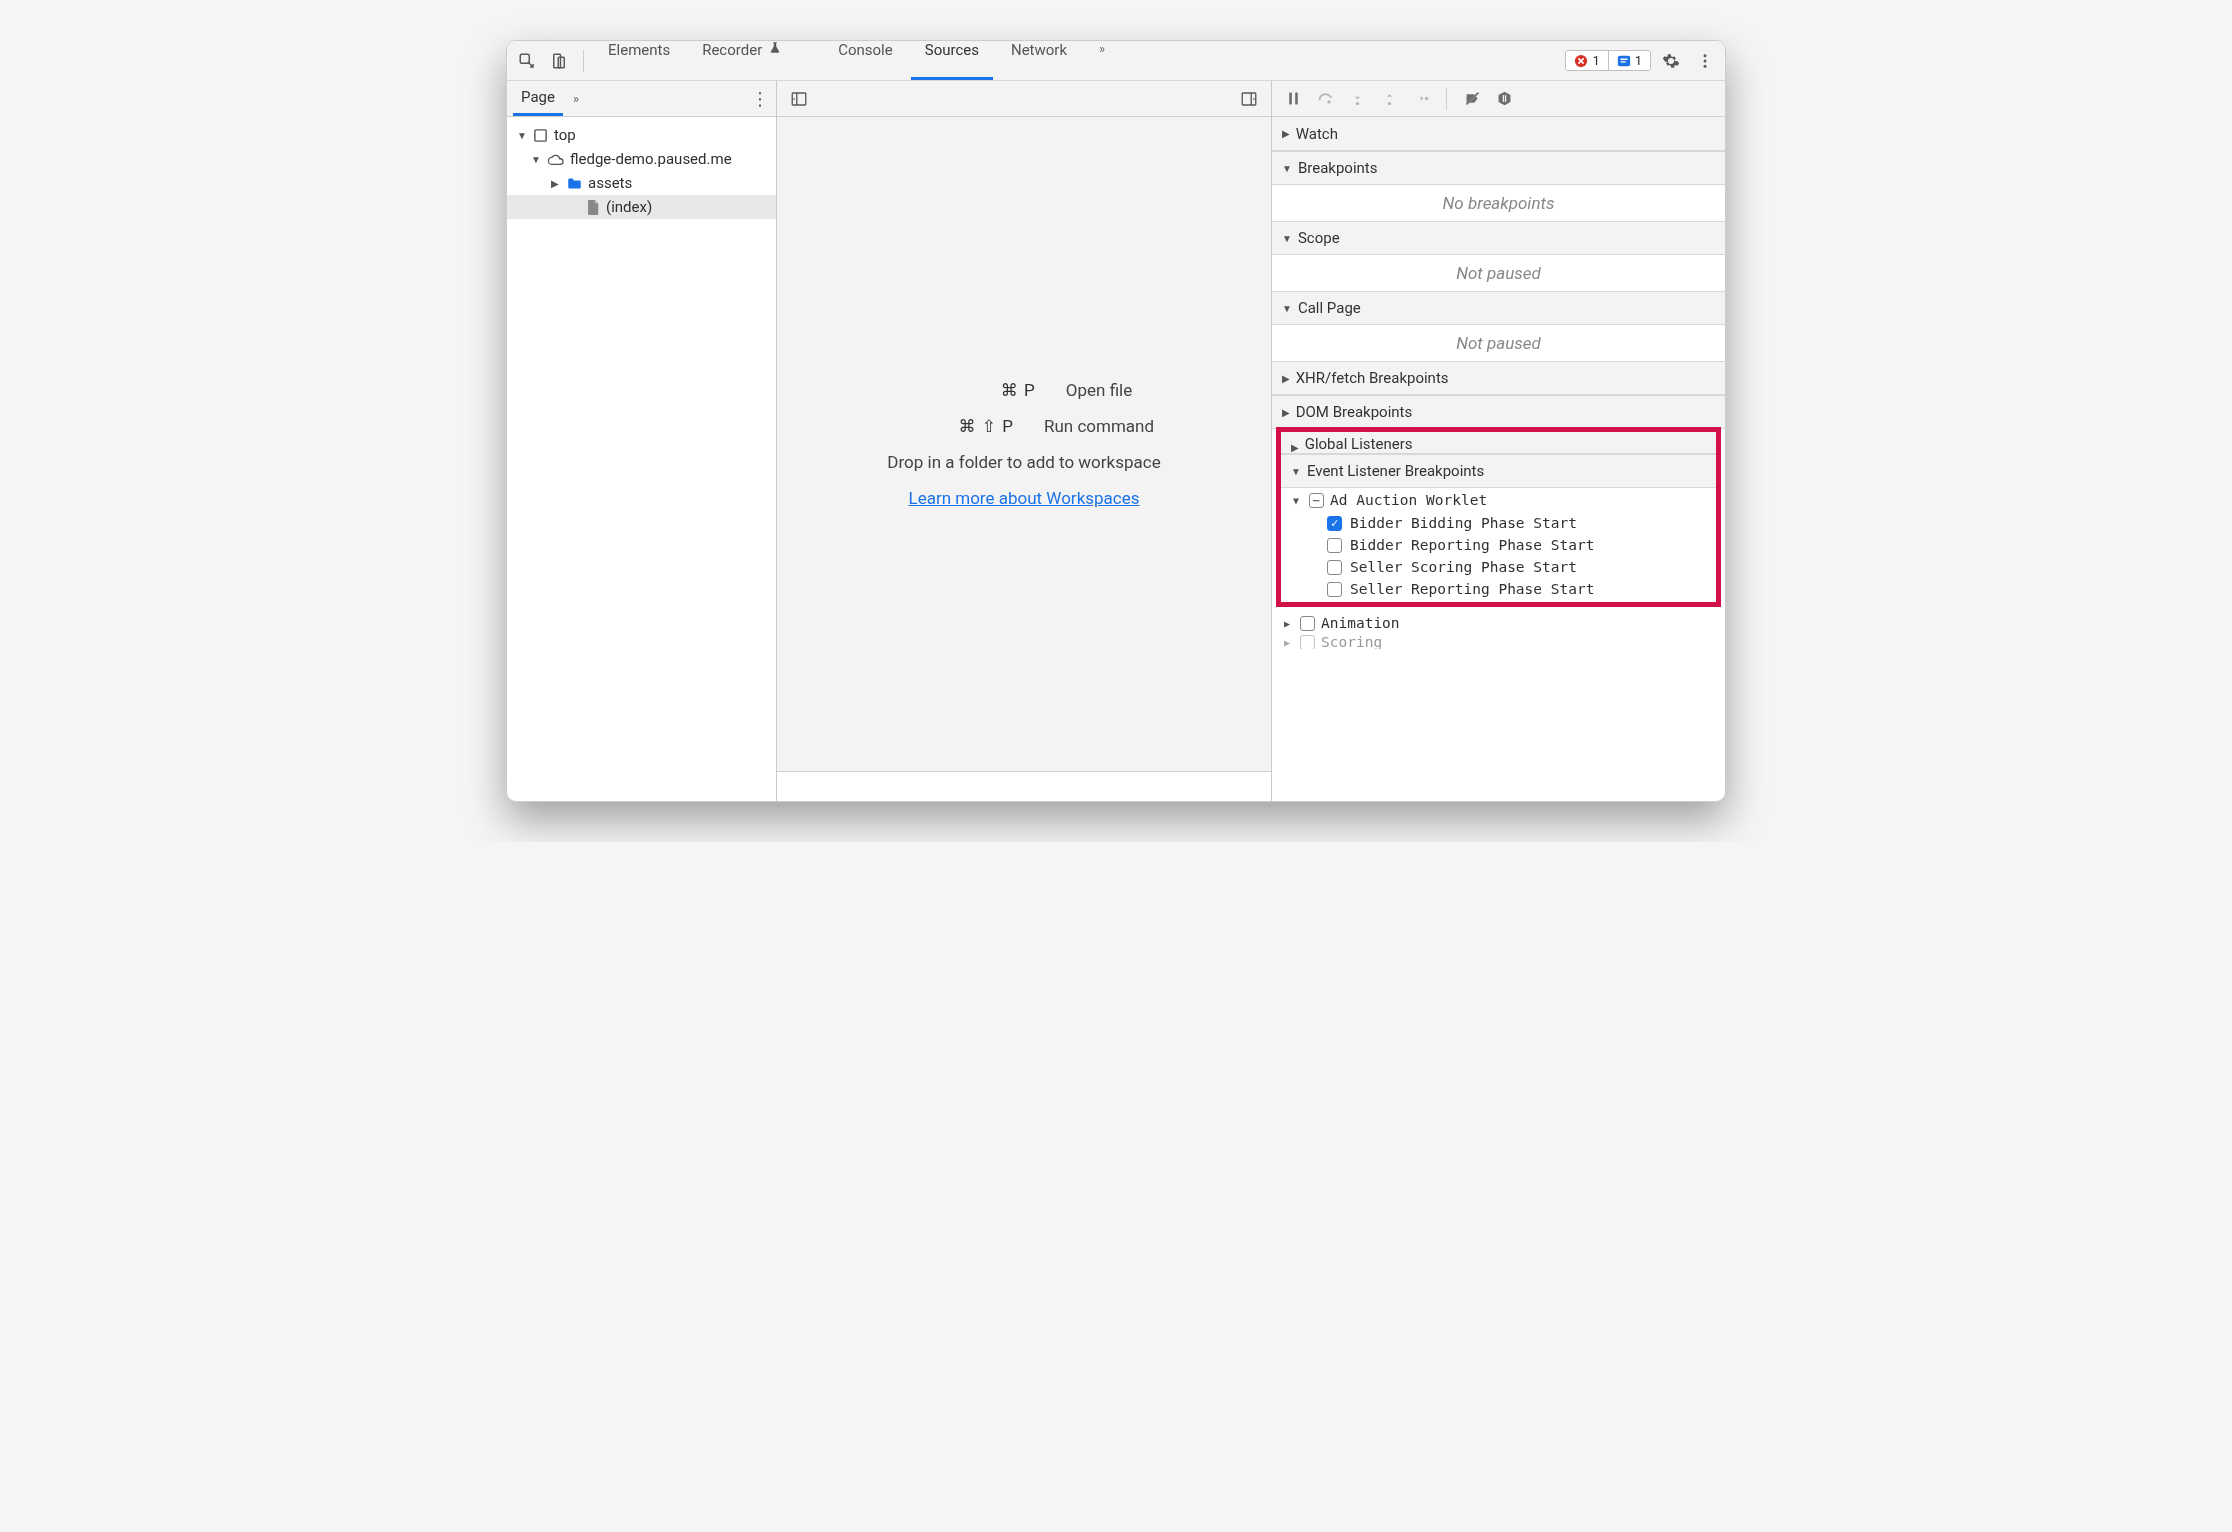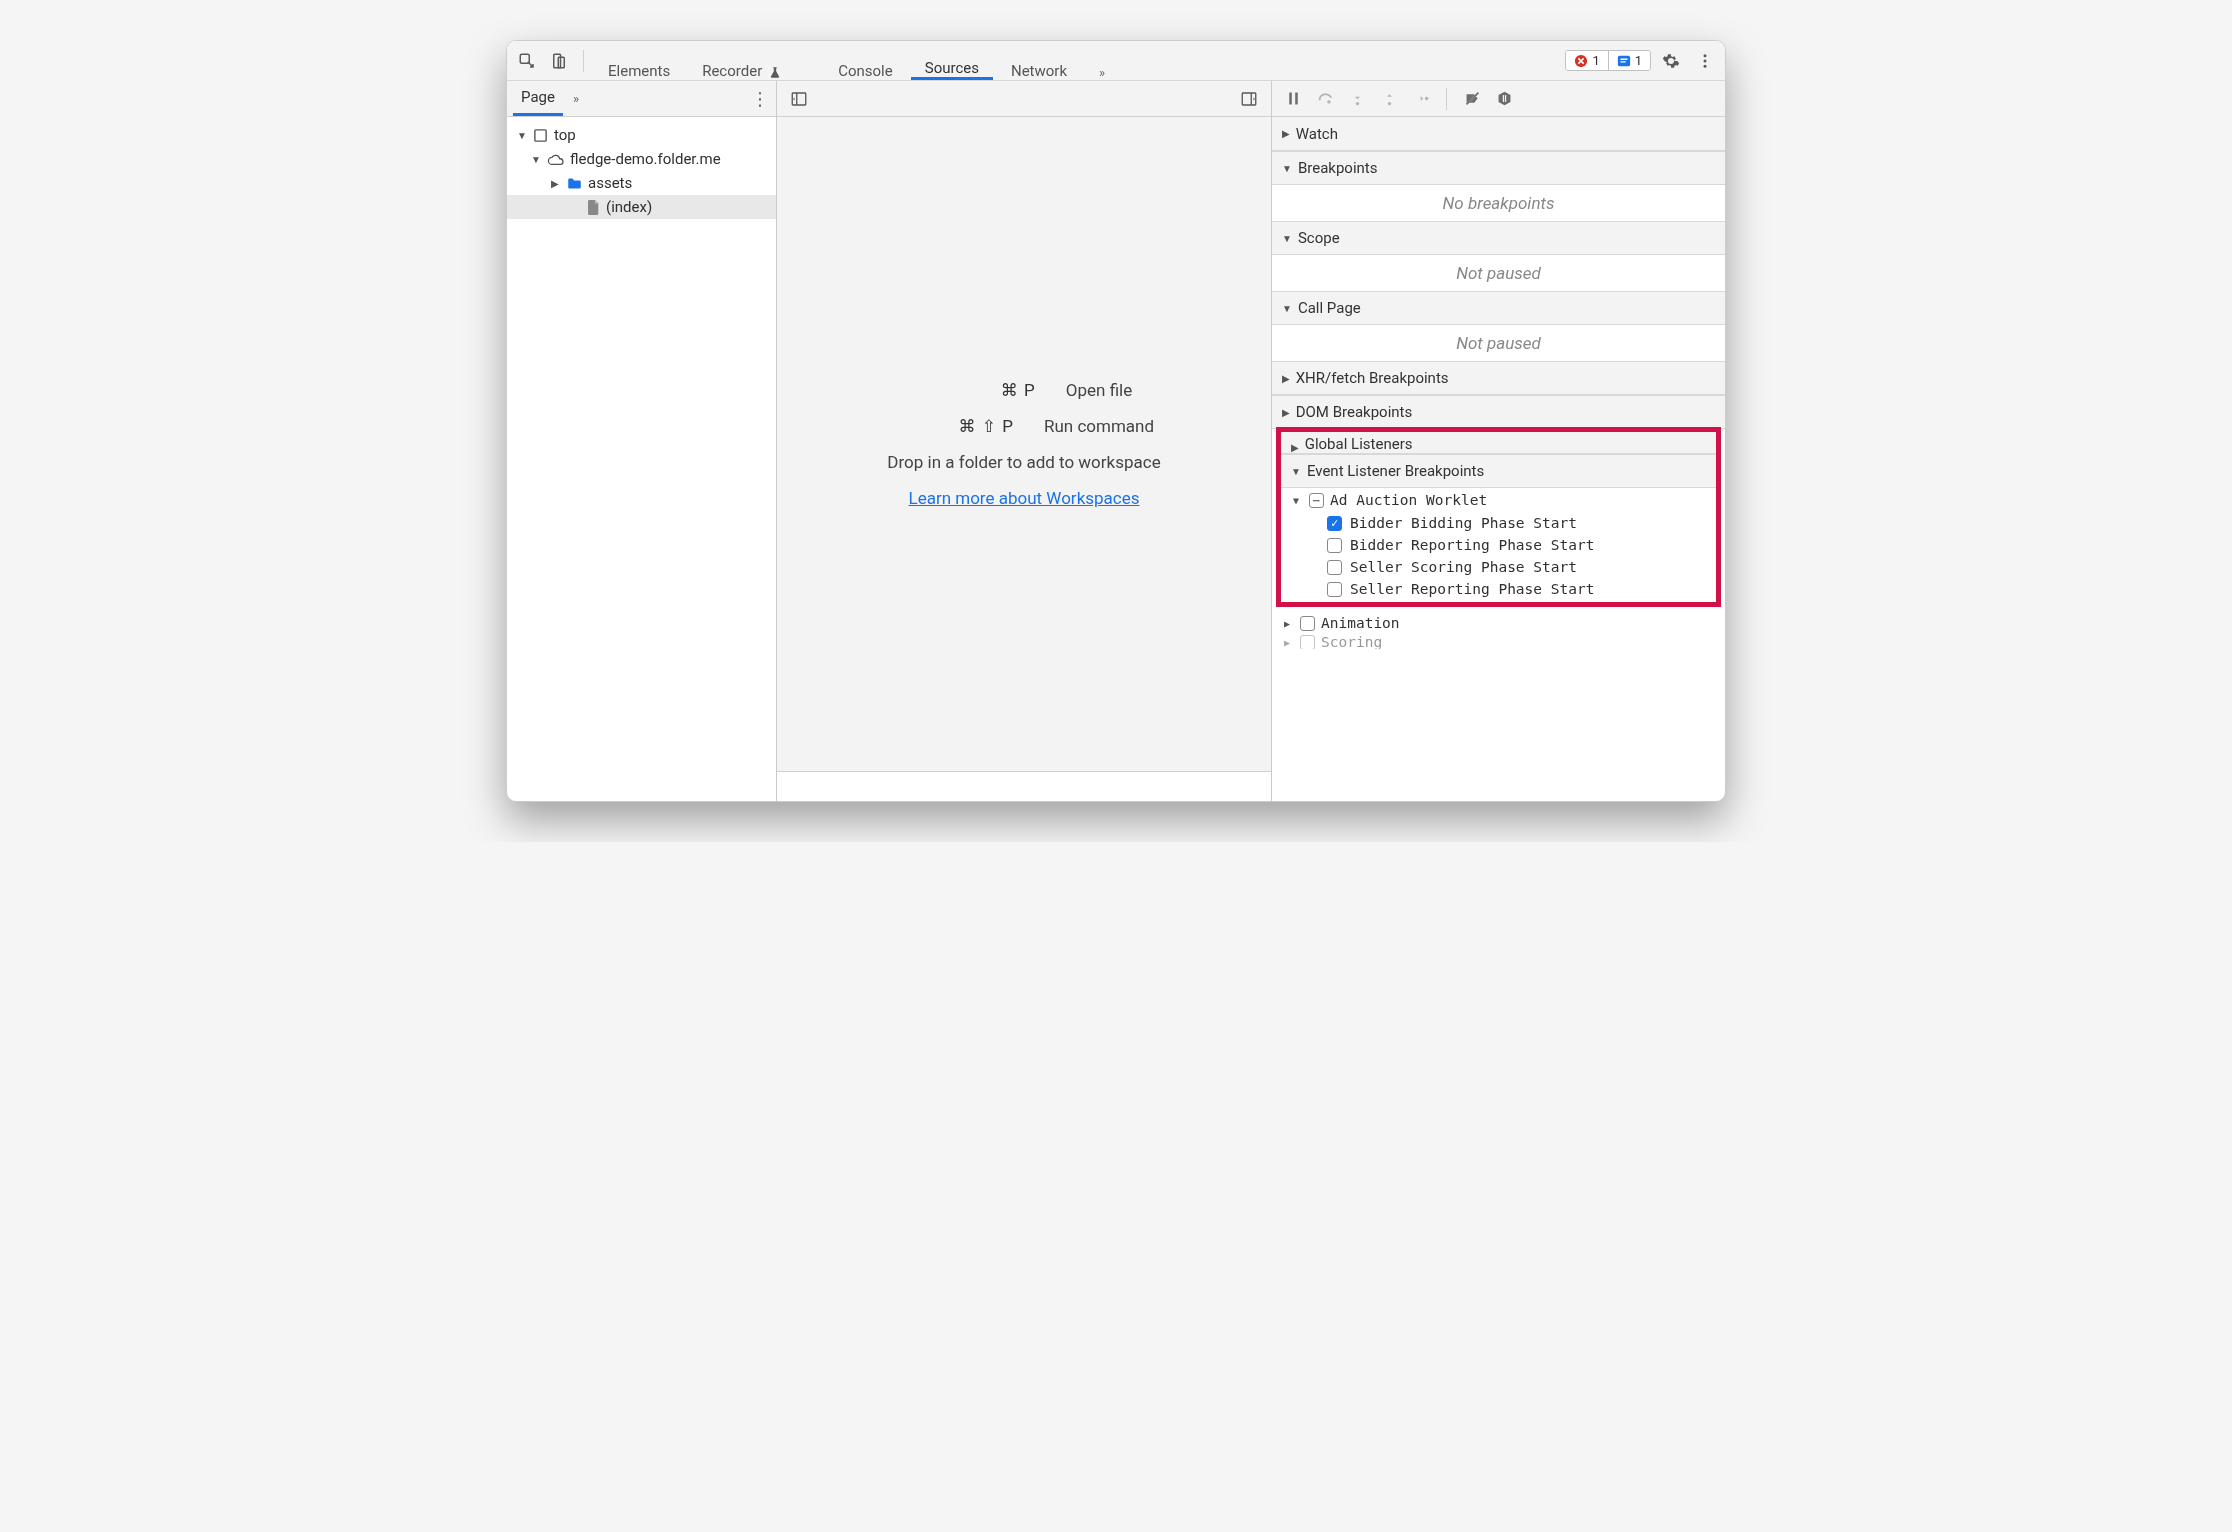--- a/index.html
+++ b/index.html
@@ -38,21 +38,21 @@
 .devtools-tabs {
   display:flex; align-items:center; height:40px; border-bottom:1px solid #d7d7d7;
   background:#f3f3f3; padding:0 6px; gap:4px;
 }
 .icon-btn {
   width:28px; height:28px; display:flex; align-items:center; justify-content:center;
   border-radius:3px; cursor:pointer; color:#5a5a5a;
 }
 .icon-btn svg { width:18px; height:18px; }
 .divider { width:1px; height:22px; background:#cfcfcf; margin:0 6px; }
-.tab { padding:0 14px; height:100%; display:flex; align-items:flex-end; gap:6px; color:#555; cursor:pointer; font-size:15px; }
+.tab { padding:0 14px; height:100%; display:flex; align-items:flex-start; gap:6px; color:#555; cursor:pointer; font-size:15px; }
 .tab.active { color:#333; border-bottom:3px solid #1a73e8; font-weight:400; }
 .tab .flask { width:14px; height:14px; }
 .right-cluster { margin-left:auto; display:flex; align-items:center; gap:6px; }
 .badge-group { display:flex; border:1px solid #c0c0c0; border-radius:3px; overflow:hidden; }
 .badge { display:flex; align-items:center; gap:4px; padding:2px 8px; font-size:13px; background:#fff; }
 .badge + .badge { border-left:1px solid #c0c0c0; }
 .badge svg { width:14px; height:14px; }
 
 .content { display:flex; height:720px; }
 
@@ -198,21 +198,21 @@
             </span>
           <span>top</span>
         </div>
         <div class="tree-item tree-indent-1">
           <span class="tri">▼</span>
           <span class="cloud-icon">
               <svg width="17" height="13" viewBox="0 0 24 18" fill="none" stroke="#555" stroke-width="1.8">
                 <path d="M7 16a5 5 0 010-10 6 6 0 0111 2 4 4 0 011 8H7z"></path>
               </svg>
             </span>
-          <span>fledge-demo.folder.me</span>
+          <span>fledge-demo.paused.me</span>
         </div>
         <div class="tree-item tree-indent-2">
           <span class="tri">▶</span>
           <span class="folder-icon">
               <svg width="15" height="13" viewBox="0 0 24 20">
                 <path d="M2 4a2 2 0 012-2h5l2 3h9a2 2 0 012 2v9a2 2 0 01-2 2H4a2 2 0 01-2-2V4z"></path>
               </svg>
             </span>
           <span>assets</span>
         </div>

